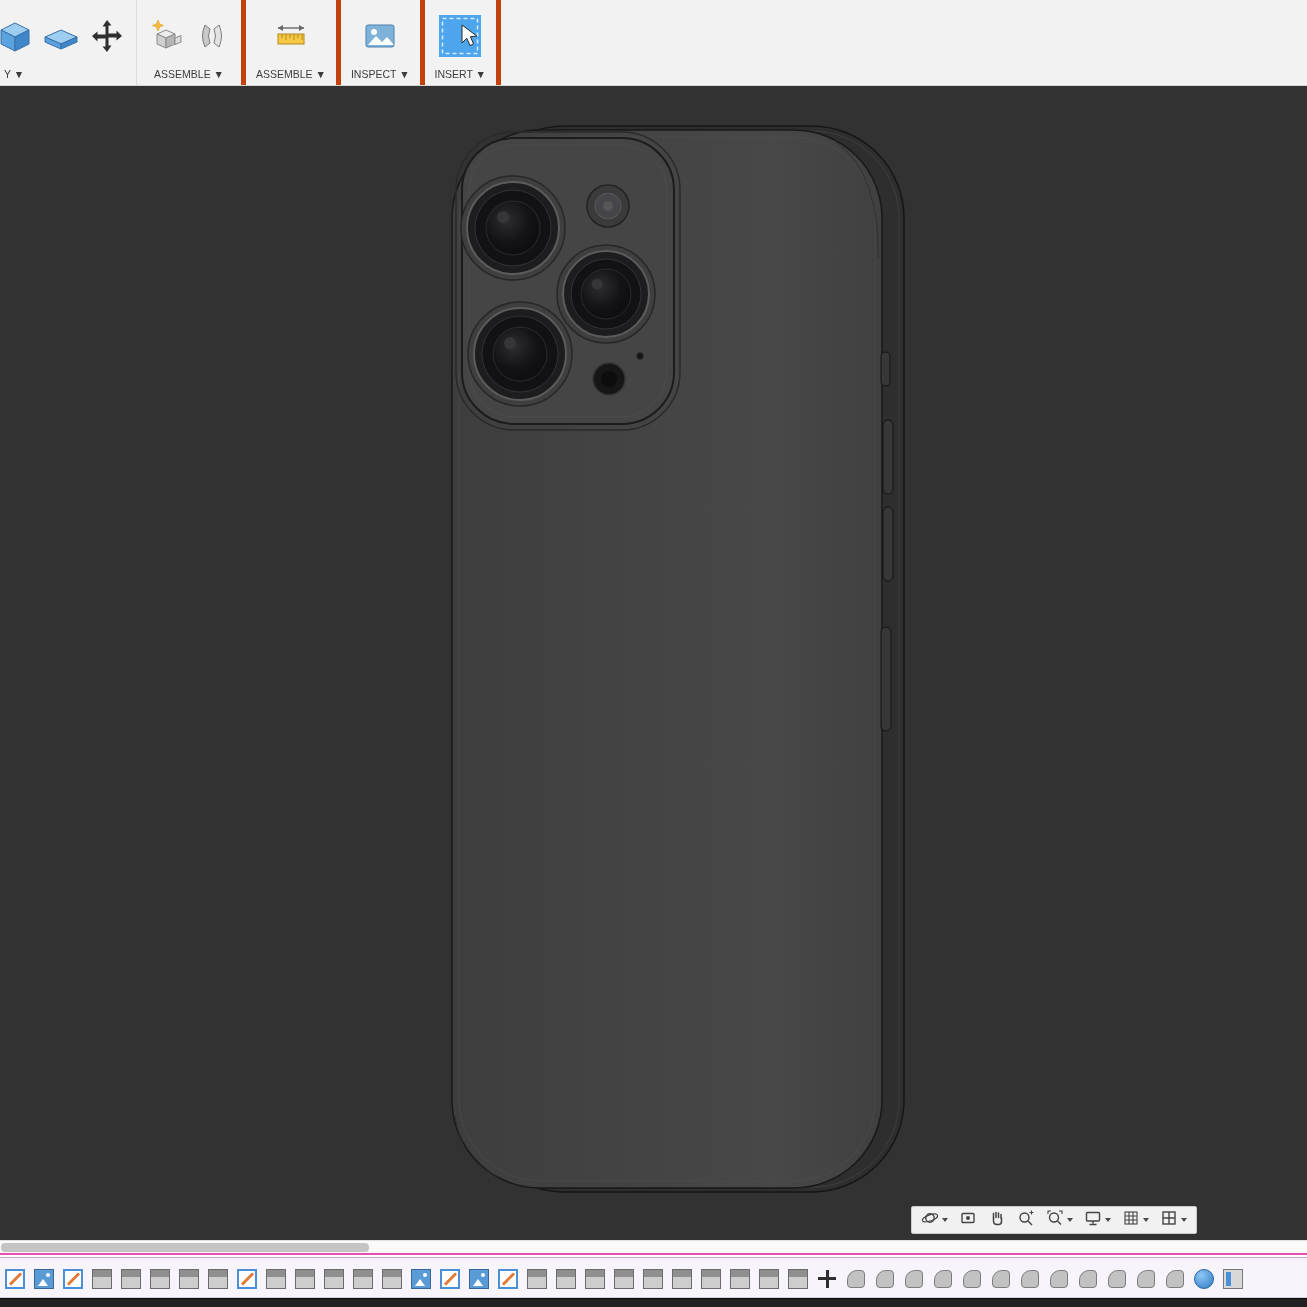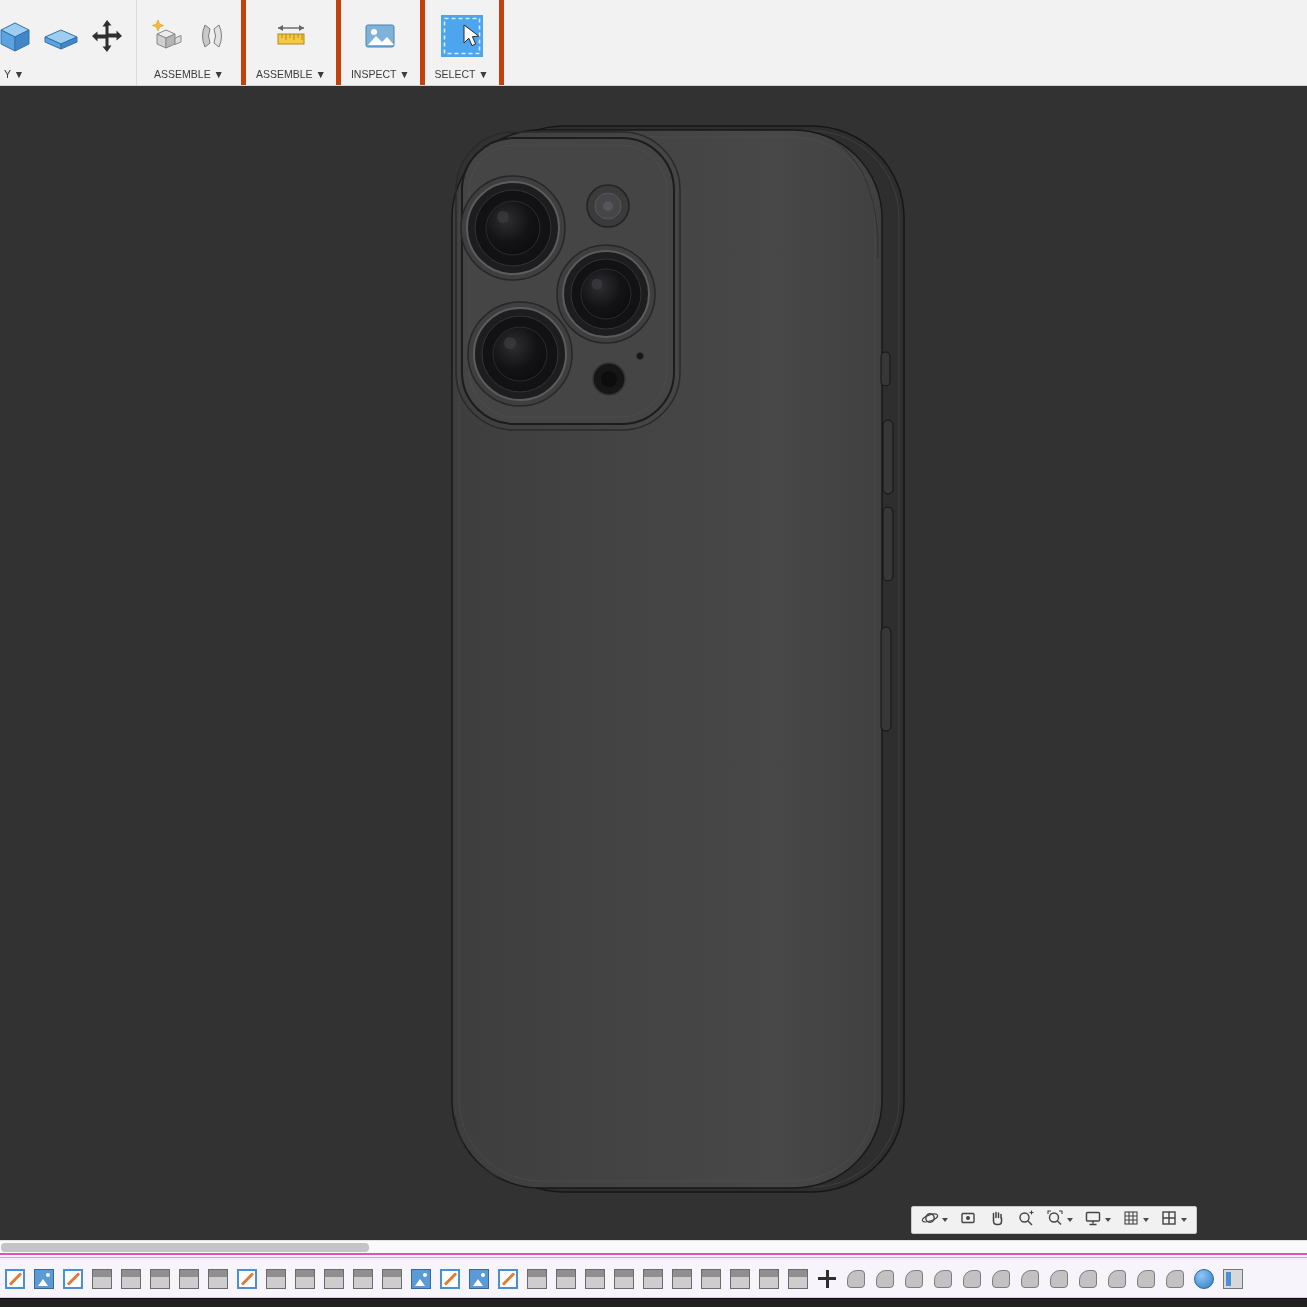--- a/index.html
+++ b/index.html
@@ -148,21 +148,21 @@
   <div class="tb-group">
     <div class="tb-icons">
       <span class="tb-icon">
         <svg width="46" height="46" viewBox="0 0 46 46">
           <rect x="2" y="2" width="42" height="42" fill="#4da5ee"></rect>
           <rect x="5.5" y="5.5" width="35" height="35" fill="none" stroke="#d6ecff" stroke-width="1.6" stroke-dasharray="4 3"></rect>
           <path d="M25 12 v18 l4.8 -4.8 3.2 7.4 3.6 -1.7 -3.2 -7.2 6.4 -0.6 Z" fill="#ffffff" stroke="#2a2a2a"></path>
         </svg>
       </span>
     </div>
-    <div class="tb-label">SELECT ▼</div>
+    <div class="tb-label">INSERT ▼</div>
   </div>
 
 </header>
 
 <main class="viewport">
 
   <svg class="phone" width="1307" height="1154" viewBox="0 0 1307 1154">
     <defs>
       <linearGradient id="backGrad" x1="0" y1="0" x2="1" y2="0">
         <stop offset="0" stop-color="#3e3e3e"></stop>

